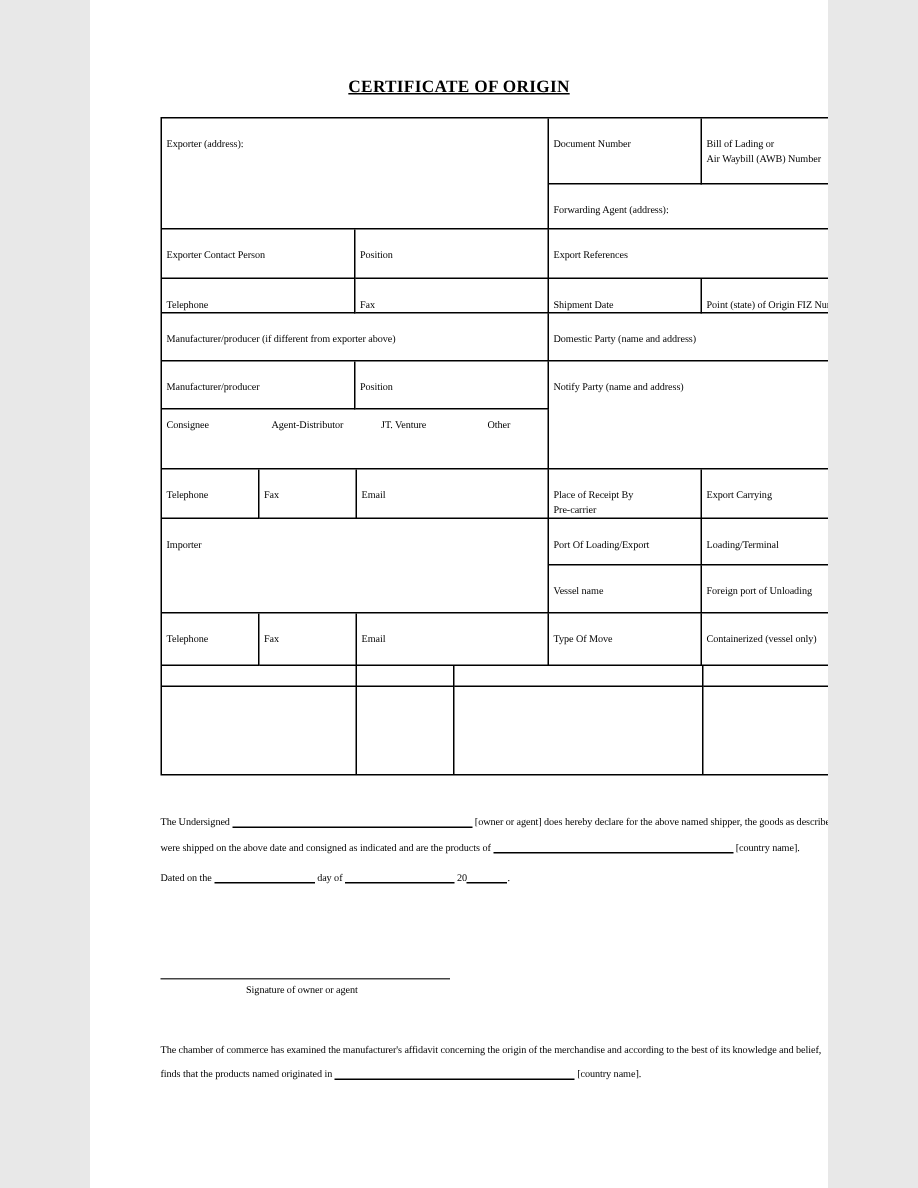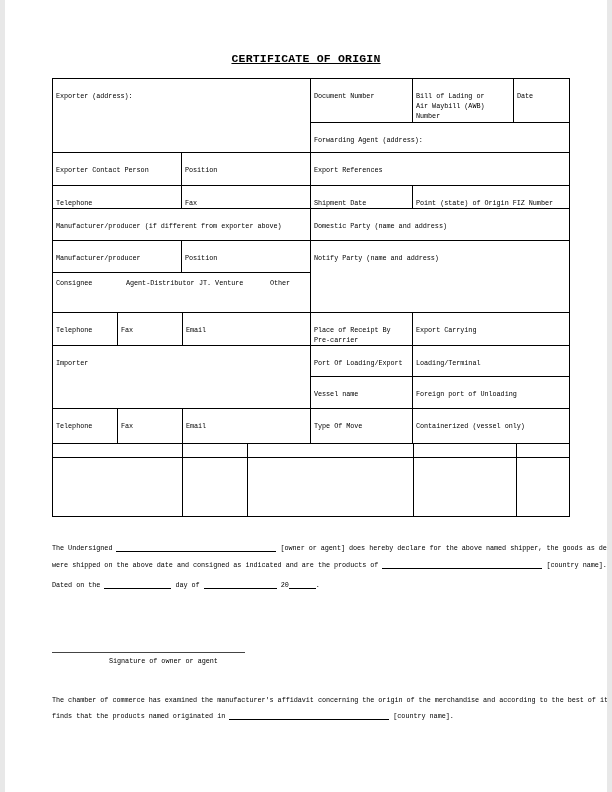--- a/index.html
+++ b/index.html
@@ -1,19 +1,19 @@
 <!DOCTYPE html>
 <html><head>
 <meta charset="utf-8">
 <style>
   html,body { margin:0; padding:0; background:#e8e8e8; }
   .page {
-    position:relative; width:602px; height:792px; margin:0 auto;
+    position:relative; width:492px; height:792px; margin:0 auto;
     background:#ffffff; color:#000;
-    font-family:Liberation Mono, monospace;
+    font-family:Liberation Serif, serif;
     overflow:hidden;
   }
   .title {
     position:absolute; top:52px; left:0; width:100%;
     text-align:center; font-size:11.5px; font-weight:bold;
     text-decoration:underline; letter-spacing:0.2px;
   }
   
   .grid {
     position:absolute; left:47px; top:78px; width:518px; height:439px;

